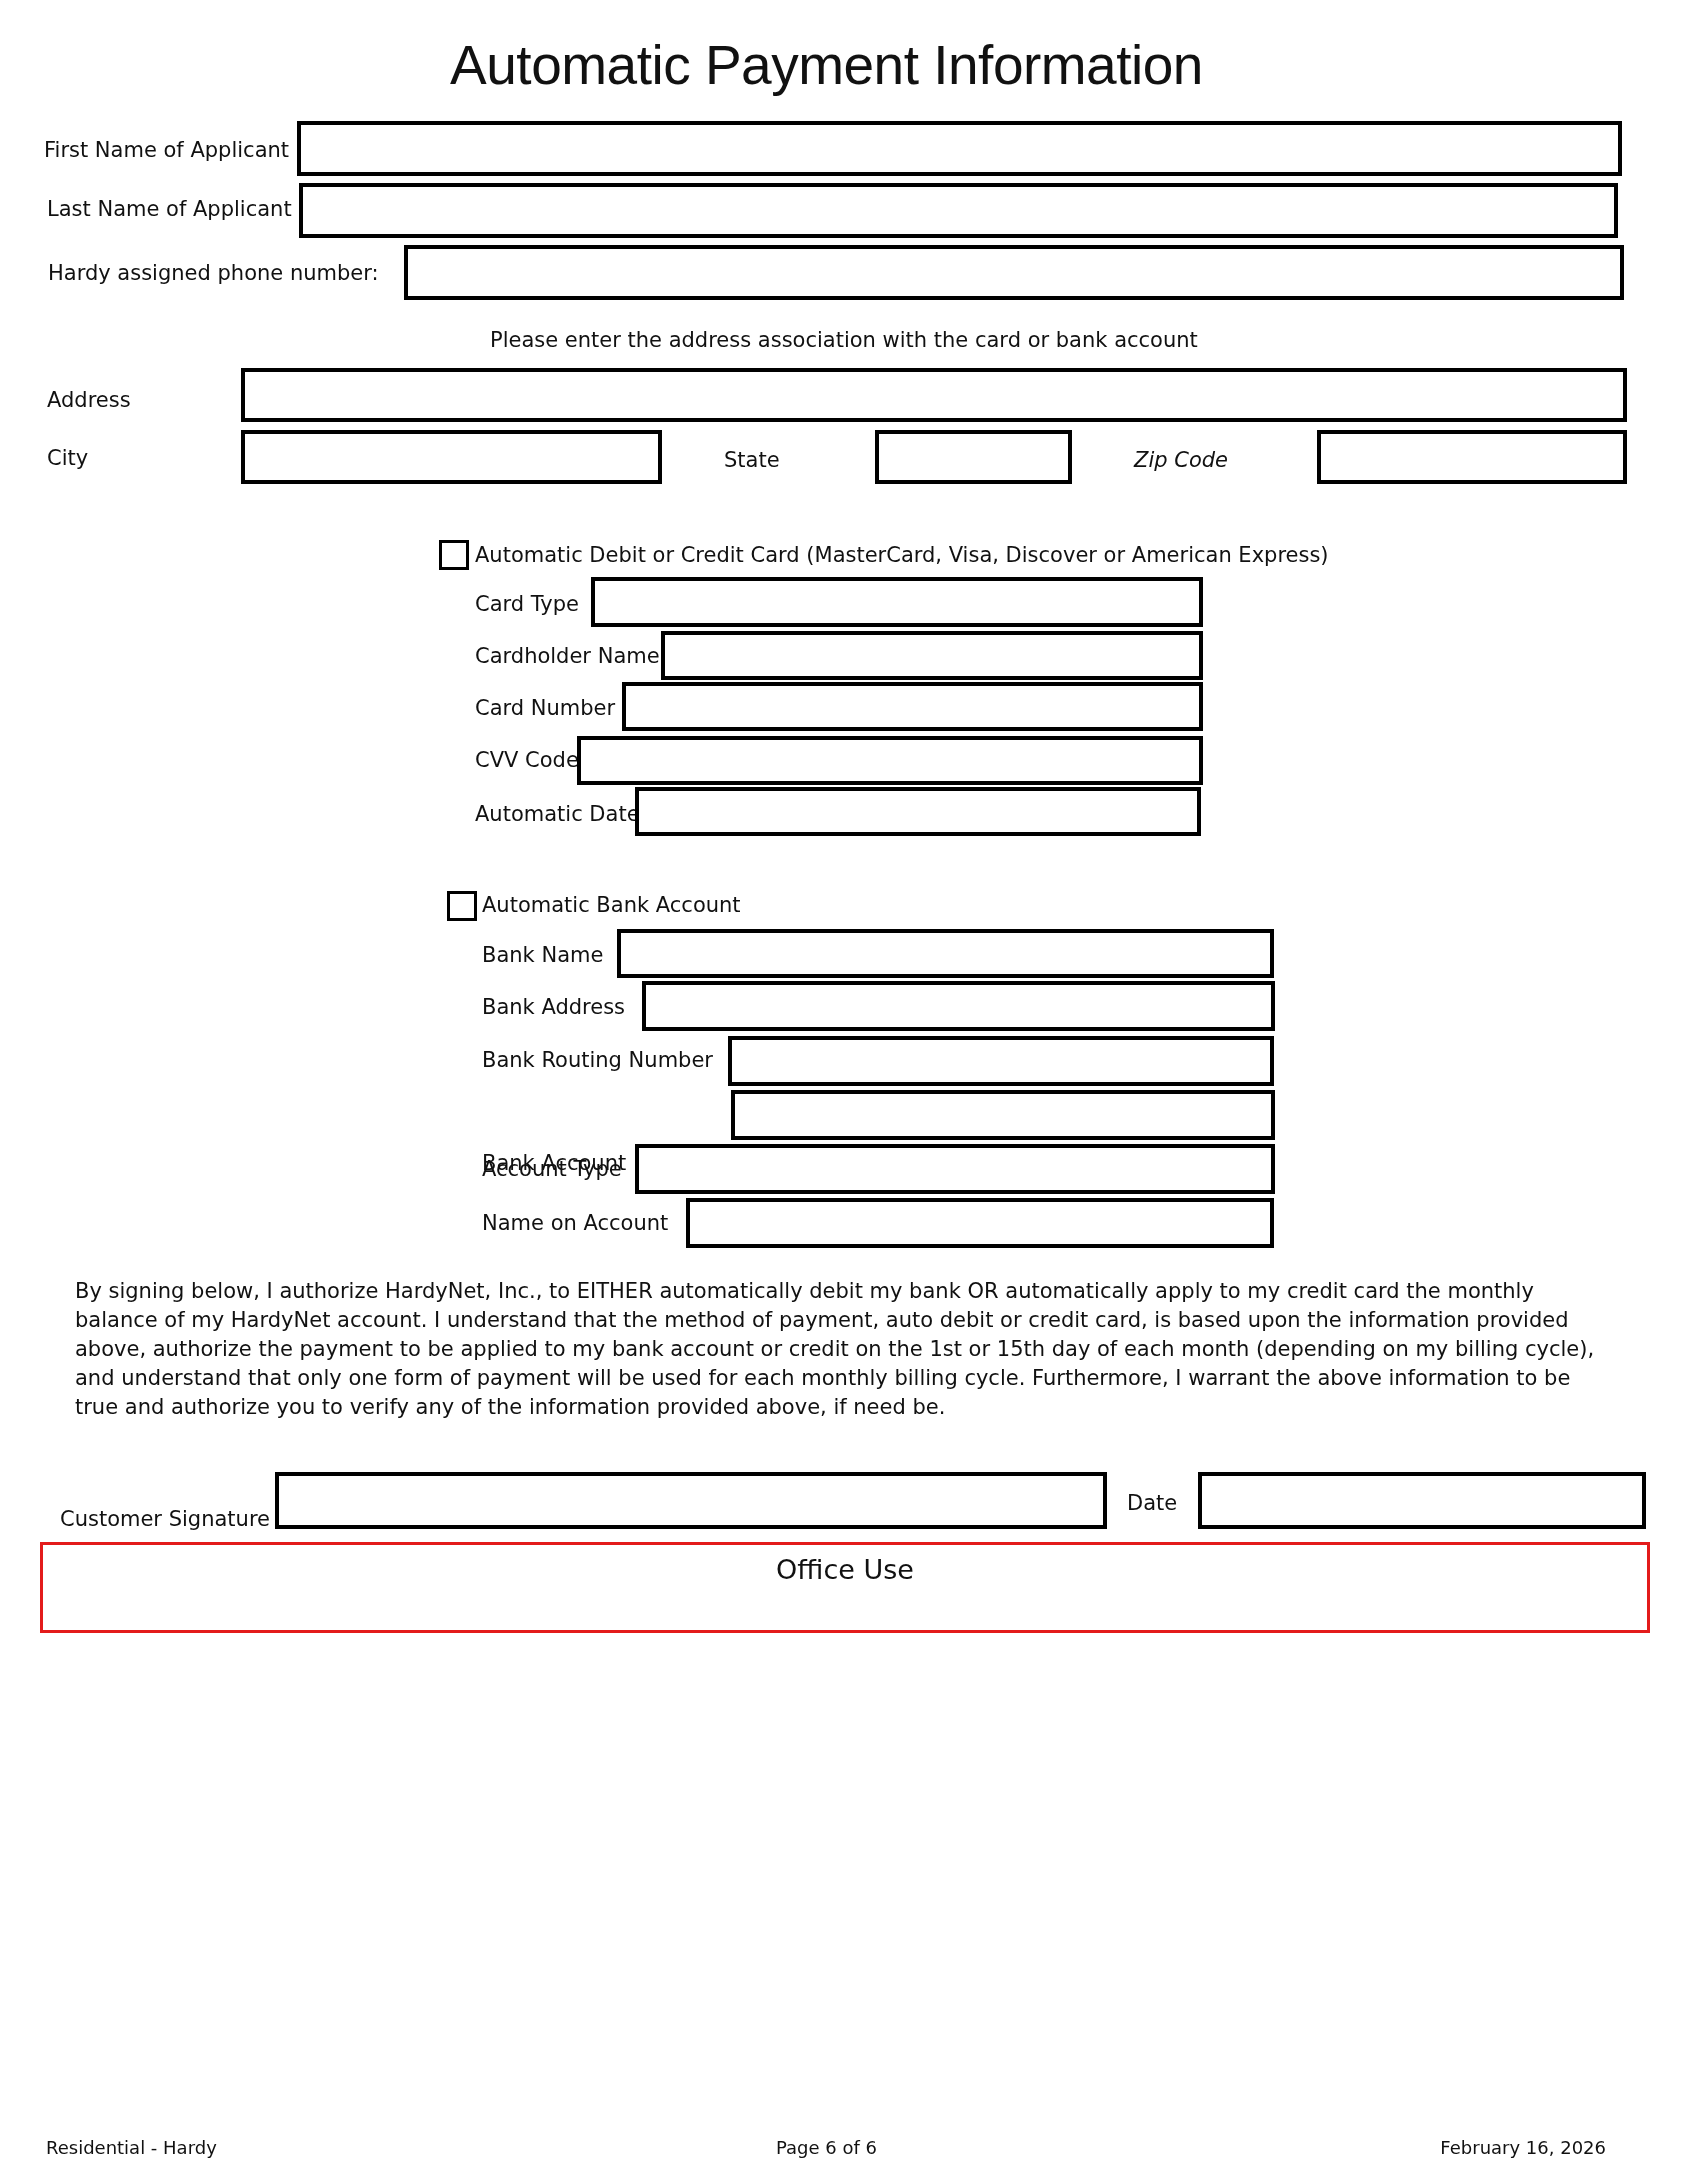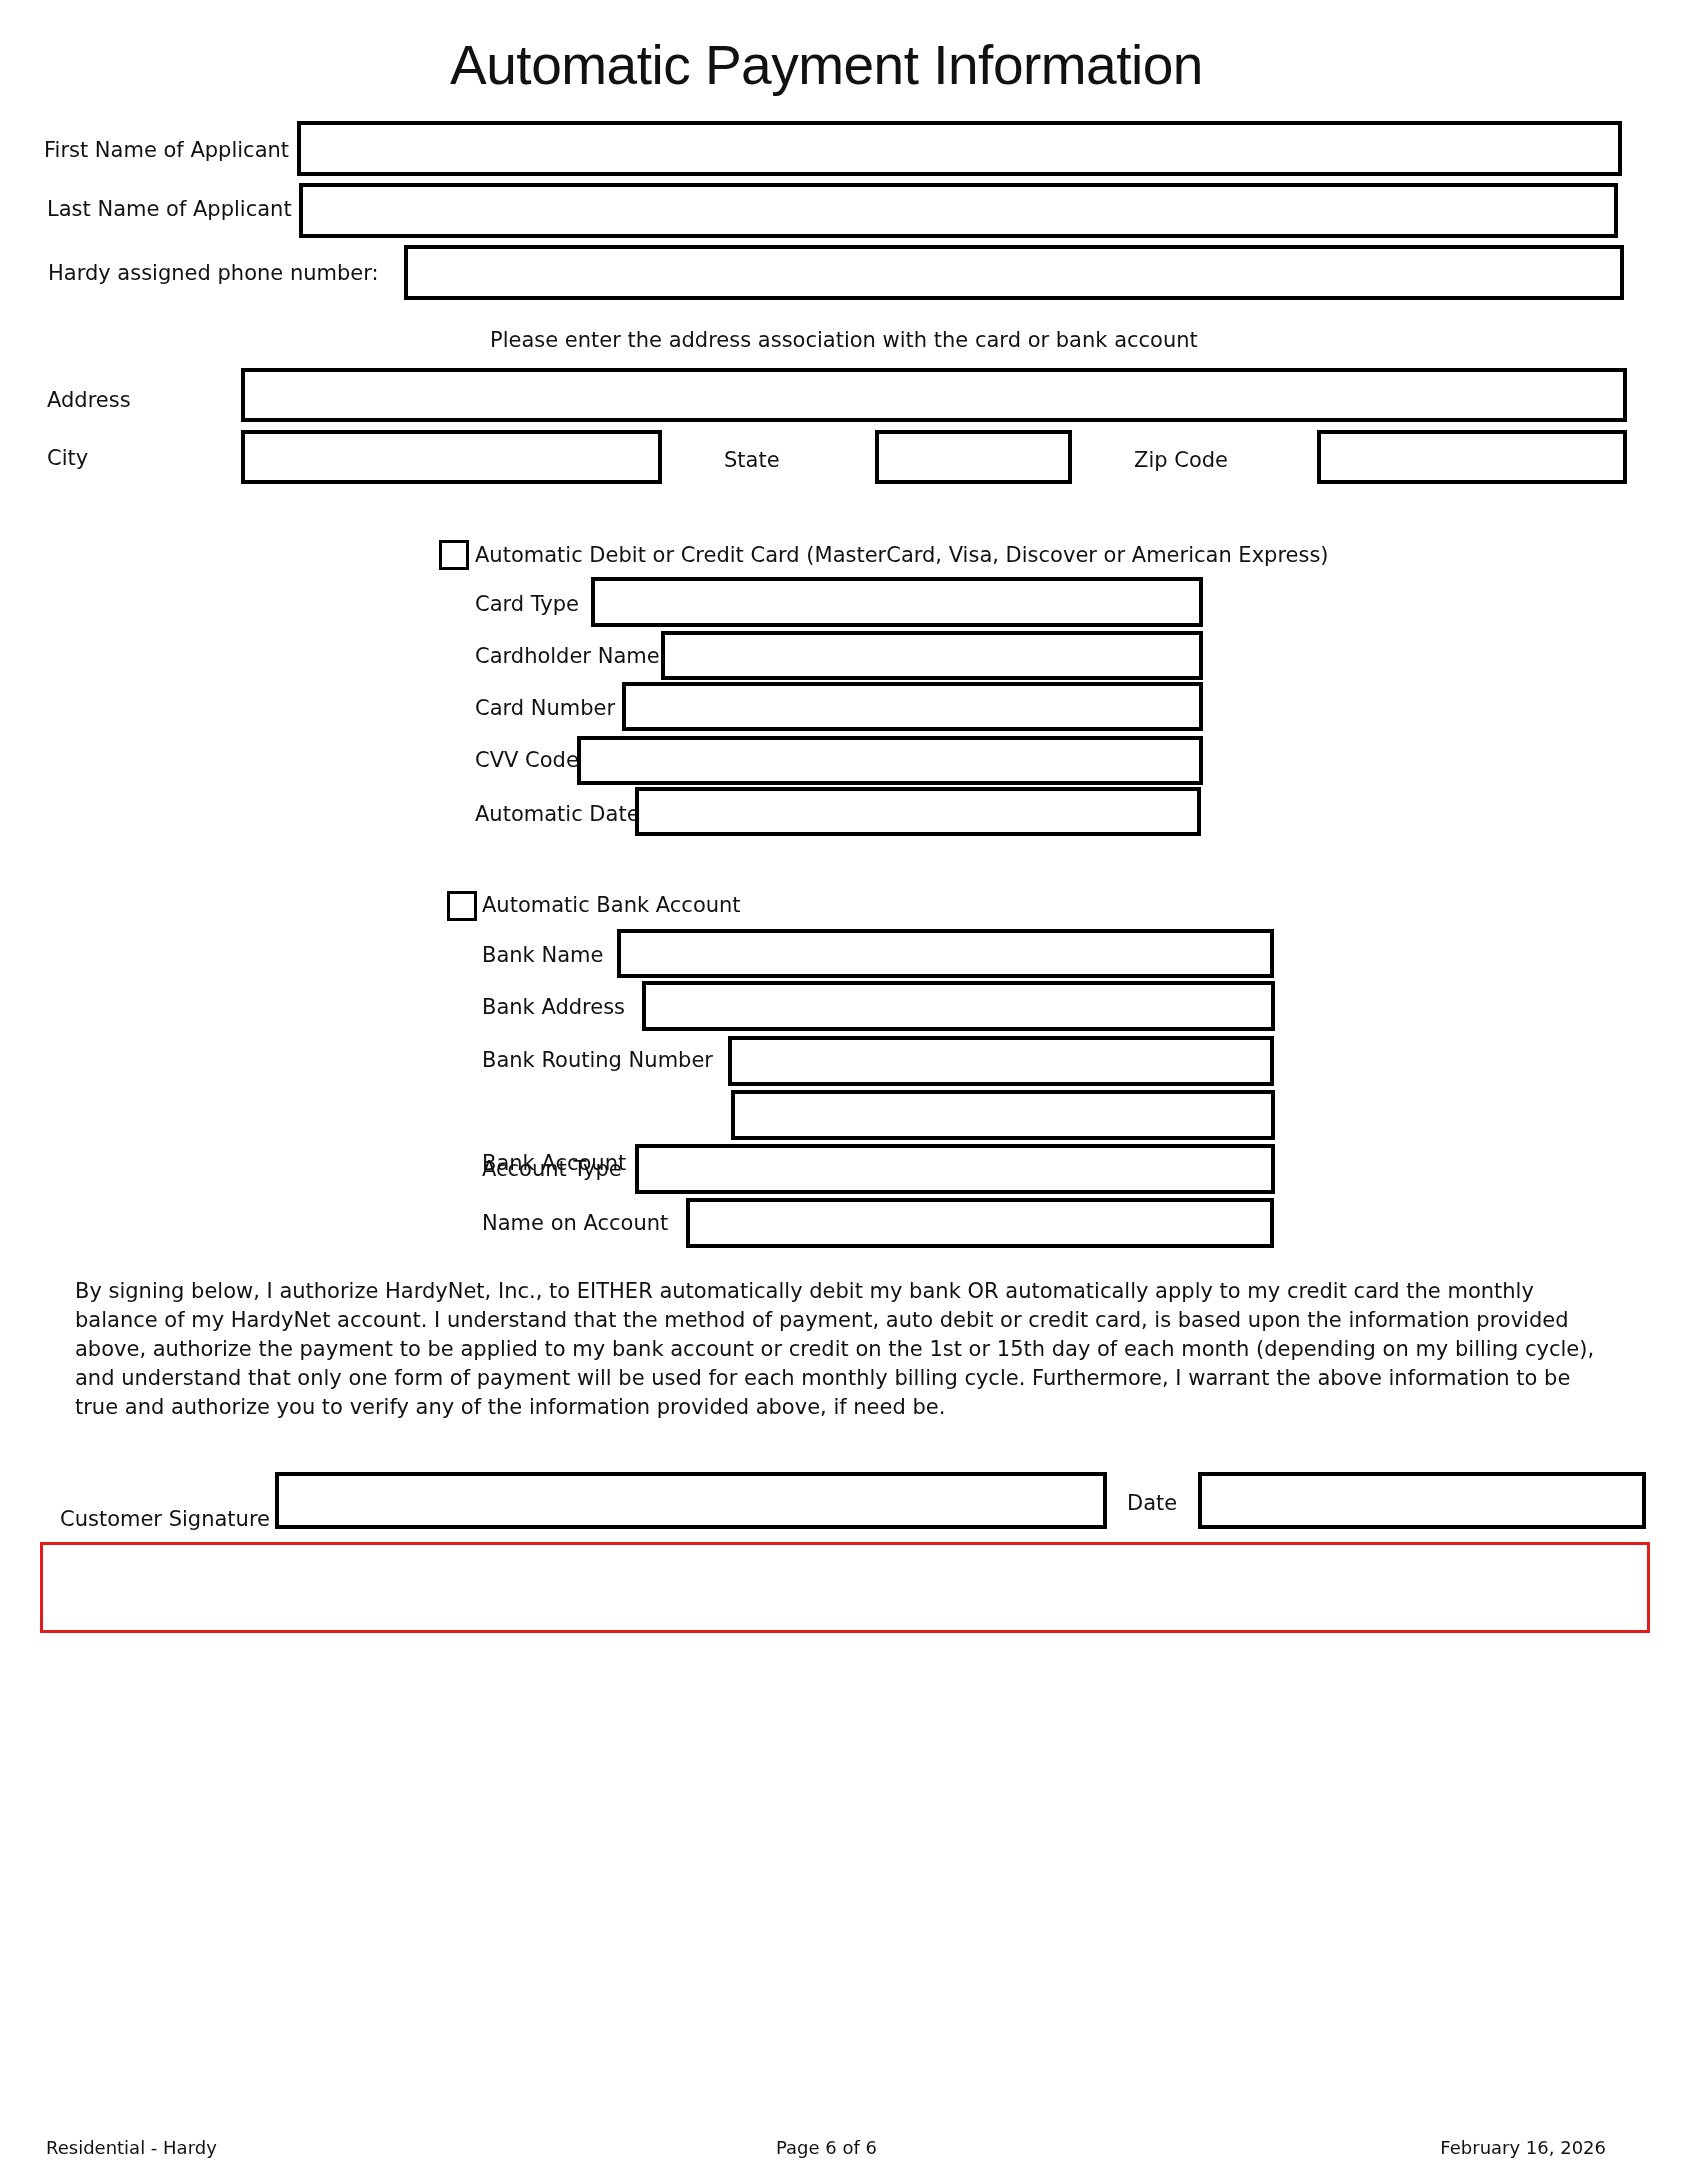--- a/index.html
+++ b/index.html
@@ -34,21 +34,21 @@
 
 <div class="abs lbl" style="left:47px; top:387px;">Address</div>
 <div class="abs box" style="left:241px; top:368px; width:1386px; height:54px;"></div>
 
 <div class="abs lbl" style="left:47px; top:445px;">City</div>
 <div class="abs box" style="left:241px; top:430px; width:421px; height:54px;"></div>
 
 <div class="abs lbl" style="left:724px; top:447px;">State</div>
 <div class="abs box" style="left:875px; top:430px; width:197px; height:54px;"></div>
 
-<div class="abs lbl" style="left:1134px; top:447px;">Zip Code</div>
+<div class="abs lbl" style="left:1134px; top:447px;font-style:italic;">Zip Code</div>
 <div class="abs box" style="left:1317px; top:430px; width:310px; height:54px;"></div>
 
 <div class="abs cb" style="left:439px; top:540px;"></div>
 <div class="abs lbl" style="left:475px; top:542px;">Automatic Debit or Credit Card (MasterCard, Visa, Discover or American Express)</div>
 
 <div class="abs lbl" style="left:475px; top:591px;">Card Type</div>
 <div class="abs box" style="left:591px; top:577px; width:612px; height:50px;"></div>
 
 <div class="abs lbl" style="left:475px; top:643px;">Cardholder Name</div>
 <div class="abs box" style="left:661px; top:631px; width:542px; height:49px;"></div>
@@ -85,18 +85,19 @@
 
 <div class="abs para">By signing below, I authorize HardyNet, Inc., to EITHER automatically debit my bank OR automatically apply to my credit card the monthly balance of my HardyNet account.  I understand that the method of payment, auto debit or credit card, is based upon the information provided above, authorize the payment to be applied to my bank account or credit on the 1st or 15th day of each month (depending on my billing cycle), and understand that only one form of payment will be used for each monthly billing cycle. Furthermore, I warrant the above information to be true and authorize you to verify any of the information provided above, if need be.</div>
 
 <div class="abs lbl" style="left:60px; top:1490px;margin-top:16px;">Customer Signature</div>
 <div class="abs box" style="left:275px; top:1472px; width:832px; height:57px;"></div>
 
 <div class="abs lbl" style="left:1127px; top:1490px;">Date</div>
 <div class="abs box" style="left:1198px; top:1472px; width:448px; height:57px;"></div>
 
 <div class="abs office" style="border-color: rgb(227, 27, 27);">
+  <div>Office Use</div>
 </div>
 
 <div class="abs foot" style="left:46px;">Residential - Hardy</div>
 <div class="abs foot" style="left:0; width:1653px; text-align:center;">Page 6 of 6</div>
 <div class="abs foot" style="right:77px; text-align:right;">February 16, 2026</div>
 
 
 </body></html>

